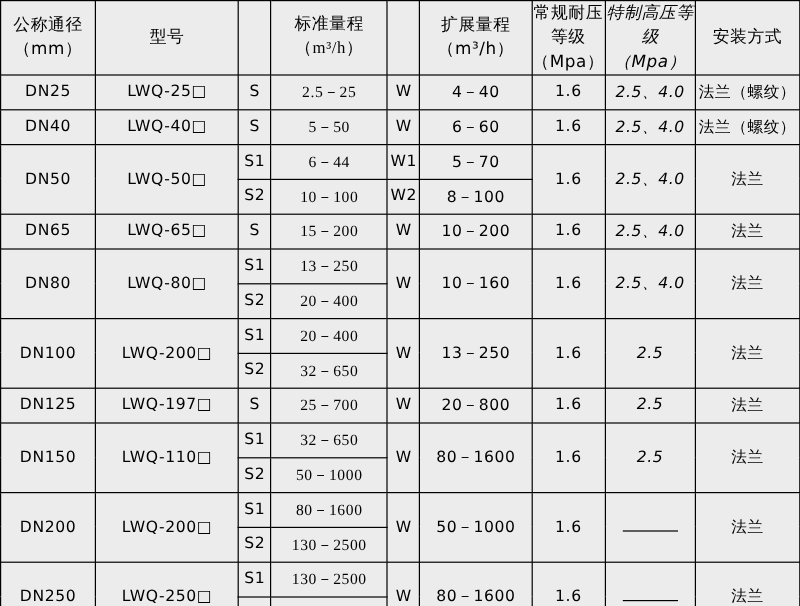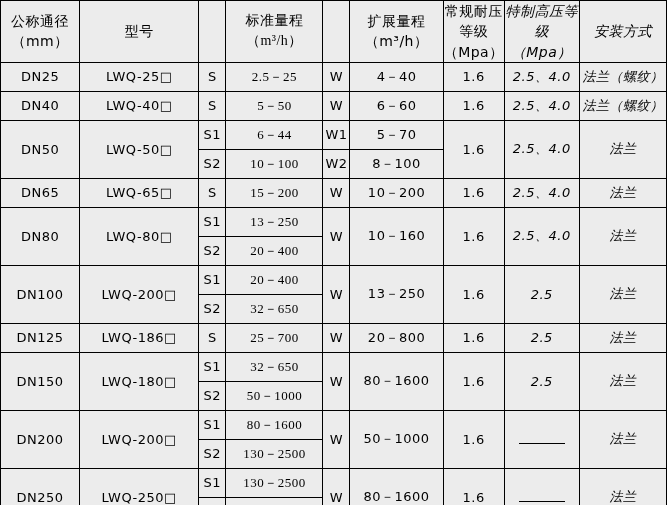--- a/index.html
+++ b/index.html
@@ -38,21 +38,21 @@
     background: #ececec;
     height: 28px;
   }
   .c-dn   { width: 78px;  font-size: 14px; }
   .c-mod  { width: 118px; font-size: 14px; }
   .c-sub  { width: 26px;  font-size: 12px; }
   .c-std  { width: 96px; font-family: Liberation Serif, serif; }
   .c-ext  { width: 92px; }
   .c-pres { width: 60px; }
   .c-hp   { width: 74px; font-style: italic; }
-  .c-inst { width: 86px; font-size: 13px; font-style: italic; }
+  .c-inst { width: 86px; font-size: 13px; }
   .hdr-two-line span { display: block; }
   .inst-small { font-size: 12px; margin-top: 40px; }
   .dash {
     display: inline-block;
     width: 46px;
     border-bottom: 1px solid #000000;
     height: 7px;
   }
 </style>
 </head>
@@ -163,32 +163,32 @@
         <td class="c-pres" rowspan="2">1.6</td>
         <td class="c-hp" rowspan="2">2.5</td>
         <td class="c-inst" rowspan="2">法兰</td>
       </tr>
       <tr>
         <td class="c-sub">S2</td>
         <td class="c-std">32－650</td>
       </tr>
       <tr>
         <td class="c-dn">DN125</td>
-        <td class="c-mod">LWQ-186□</td>
+        <td class="c-mod">LWQ-197□</td>
         <td class="c-sub">S</td>
         <td class="c-std">25－700</td>
         <td class="c-sub">W</td>
         <td class="c-ext">20－800</td>
         <td class="c-pres">1.6</td>
         <td class="c-hp">2.5</td>
         <td class="c-inst">法兰</td>
       </tr>
       <tr>
         <td class="c-dn" rowspan="2">DN150</td>
-        <td class="c-mod" rowspan="2">LWQ-180□</td>
+        <td class="c-mod" rowspan="2">LWQ-110□</td>
         <td class="c-sub">S1</td>
         <td class="c-std">32－650</td>
         <td class="c-sub" rowspan="2">W</td>
         <td class="c-ext" rowspan="2">80－1600</td>
         <td class="c-pres" rowspan="2">1.6</td>
         <td class="c-hp" rowspan="2">2.5</td>
         <td class="c-inst" rowspan="2">法兰</td>
       </tr>
       <tr>
         <td class="c-sub">S2</td>

